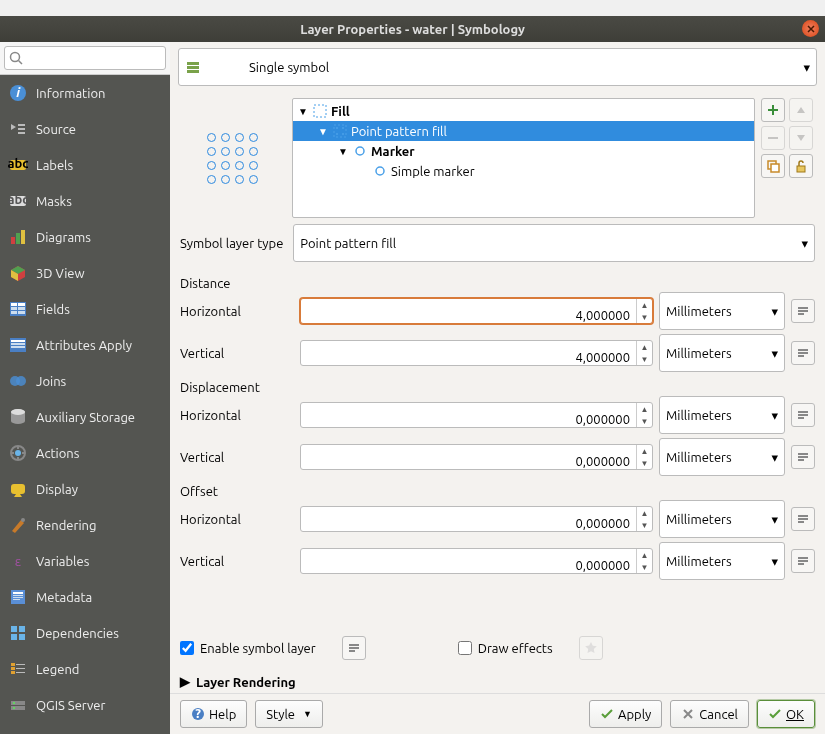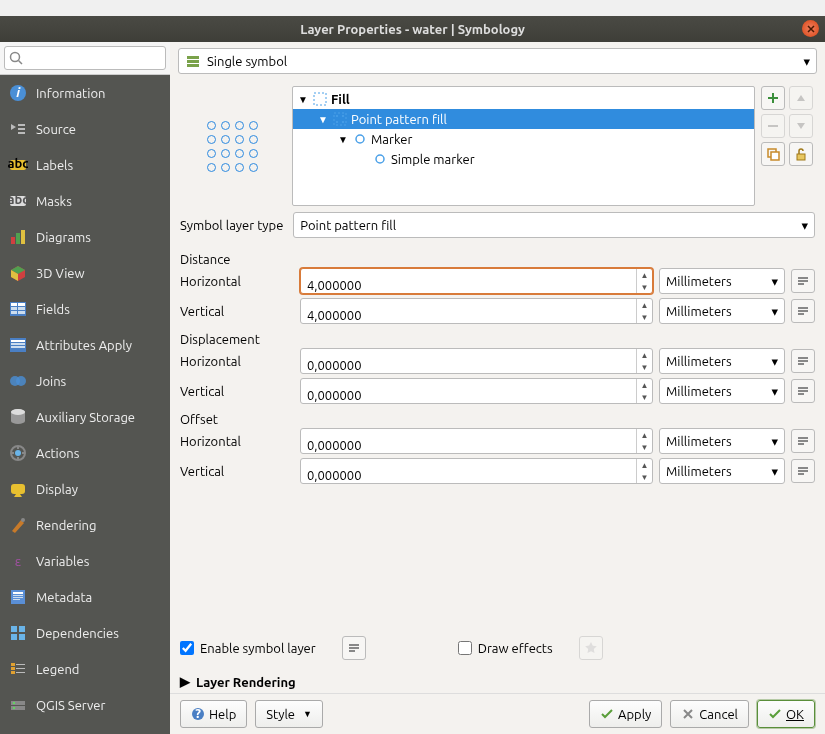--- a/index.html
+++ b/index.html
@@ -12,21 +12,21 @@
 .search-row input { width: 100%; height: 24px; padding: 2px 6px 2px 22px; border: 1px solid #bbb; border-radius: 3px; background: #fff; }
 .search-wrap { position: relative; }
 .search-wrap svg { position: absolute; left: 4px; top: 4px; }
 .navlist { flex: 1; overflow-y: auto; }
 .navitem { display: flex; align-items: center; gap: 8px; padding: 8px 8px; color: #eee; cursor: pointer; }
 .navitem.active { background: #e9e7e3; color: #333; }
 .navitem .nicon { width: 20px; height: 20px; flex-shrink: 0; display: flex; align-items: center; justify-content: center; }
 .content { flex: 1; background: #f4f2ef; display: flex; flex-direction: column; min-width: 0; }
 .symbol-type-row { padding: 6px 8px; display: flex; align-items: center; }
 .symbol-type-row .combo { flex: 1; }
-.combo { background: #fff; border: 1px solid #bbb; border-radius: 3px; height: 26px; display: flex; align-items: center; padding: 0 6px; position: relative; }
+.combo { background: #fff; border: 1px solid #bbb; border-radius: 3px; height: 38px; display: flex; align-items: center; padding: 0 6px; position: relative; gap: 42px; }
 .combo .chev { position: absolute; right: 6px; }
 .preview-row { display: flex; padding: 6px 8px 6px 12px; gap: 10px; }
 .preview-box { width: 100px; height: 120px; display: flex; align-items: center; justify-content: center; }
 .dots { display: grid; grid-template-columns: repeat(4, 14px); grid-auto-rows: 14px; gap: 0; }
 .dots span { width: 14px; height: 14px; display: flex; align-items: center; justify-content: center; }
 .dots span::before { content: ""; width: 7px; height: 7px; border: 1.5px solid #2d8ae0; border-radius: 50%; display: block; }
 .tree-wrap { flex: 1; display: flex; gap: 6px; }
 .tree { flex: 1; background: #fff; border: 1px solid #bbb; border-radius: 2px; padding: 2px 0; }
 .tree-row { display: flex; align-items: center; height: 20px; padding-left: 4px; gap: 4px; }
 .tree-row.sel { background: #308cde; color: #fff; }
@@ -34,21 +34,21 @@
 .tree-row .swatch { width: 14px; height: 14px; display: flex; align-items: center; justify-content: center; }
 .tree-btns { display: flex; flex-direction: column; gap: 4px; width: 56px; }
 .brow { display: flex; gap: 4px; }
 .tbtn { width: 24px; height: 24px; border: 1px solid #bbb; border-radius: 3px; background: #f7f6f4; display: flex; align-items: center; justify-content: center; }
 .tbtn.disabled { opacity: 0.5; }
 .form { padding: 6px 10px; }
 .form-row { display: flex; align-items: center; margin-bottom: 4px; gap: 6px; }
 .form-label { width: 114px; }
 .form-section { font-size: 13px; padding: 4px 0 2px 0; }
 .spinbox { flex: 1; display: flex; background: #fff; border: 1px solid #bbb; border-radius: 3px; height: 26px; position: relative; }
-.spinbox input { border: none; flex: 1; padding: 16px 6px; outline: none; background: transparent; }
+.spinbox input { border: none; flex: 1; padding: 16px 6px; outline: none; background: transparent; text-align: right; }
 .spinbox.focus { border-color: #d87b3a; box-shadow: 0 0 0 1px #d87b3a; }
 .spinbox .spins { width: 16px; border-left: 1px solid #ccc; display: flex; flex-direction: column; }
 .spinbox .spins div { flex: 1; display: flex; align-items: center; justify-content: center; font-size: 8px; color: #555; }
 .unit-combo { width: 126px; }
 .dd-btn { width: 24px; height: 24px; border: 1px solid #bbb; border-radius: 3px; background: #f7f6f4; display: flex; align-items: center; justify-content: center; }
 .bottom-checks { display: flex; align-items: center; gap: 26px; padding: 10px 10px; margin-top: auto; }
 .chk { display: flex; align-items: center; gap: 6px; }
 .chk input { width: 14px; height: 14px; }
 .expander { padding: 4px 10px; font-weight: bold; display: flex; align-items: center; gap: 6px; }
 .btnrow { padding: 6px 10px; display: flex; gap: 8px; border-top: 1px solid #ddd; }
@@ -325,21 +325,21 @@
               </span>
               <span style="">Point pattern fill</span>
             </div>
             <div class="tree-row" style="padding-left: 44px;">
               <span class="tri">▼</span>
               <span class="swatch">
                 <svg width="14" height="14" viewBox="0 0 14 14">
                   <circle cx="7" cy="7" r="4" fill="none" stroke="#4aa0e8" stroke-width="1.5"></circle>
                 </svg>
               </span>
-              <span style="font-weight:normal">Marker</span>
+              <span style="font-weight:bold">Marker</span>
             </div>
             <div class="tree-row" style="padding-left: 64px;">
               <span class="tri"></span>
               <span class="swatch">
                 <svg width="14" height="14" viewBox="0 0 14 14">
                   <circle cx="7" cy="7" r="4" fill="none" stroke="#4aa0e8" stroke-width="1.5"></circle>
                 </svg>
               </span>
               <span style="">Simple marker</span>
             </div>

